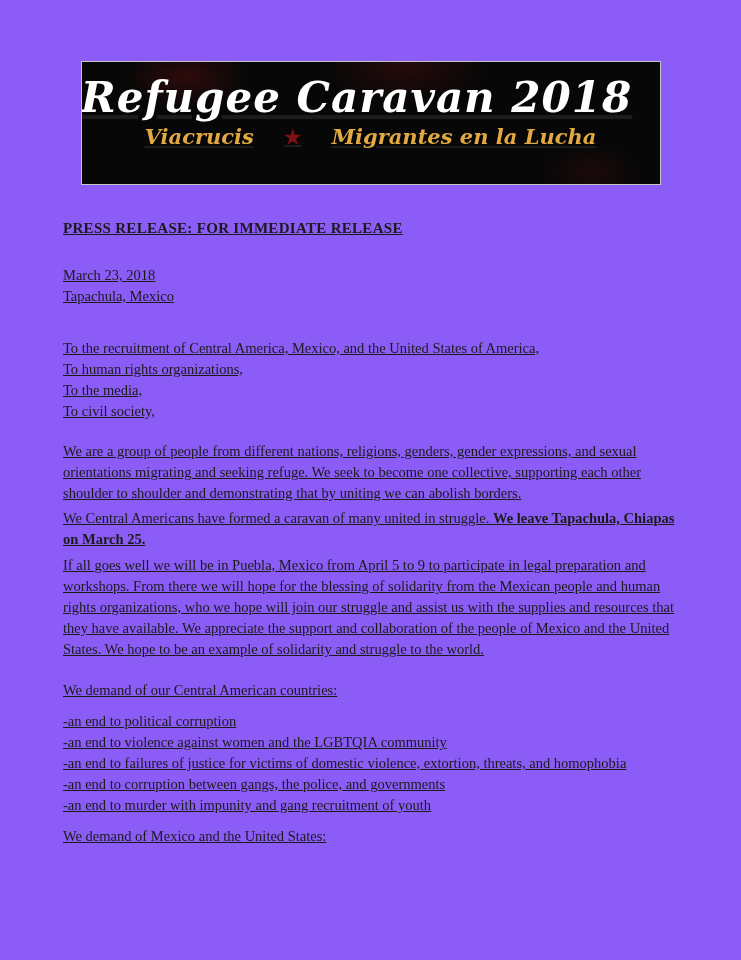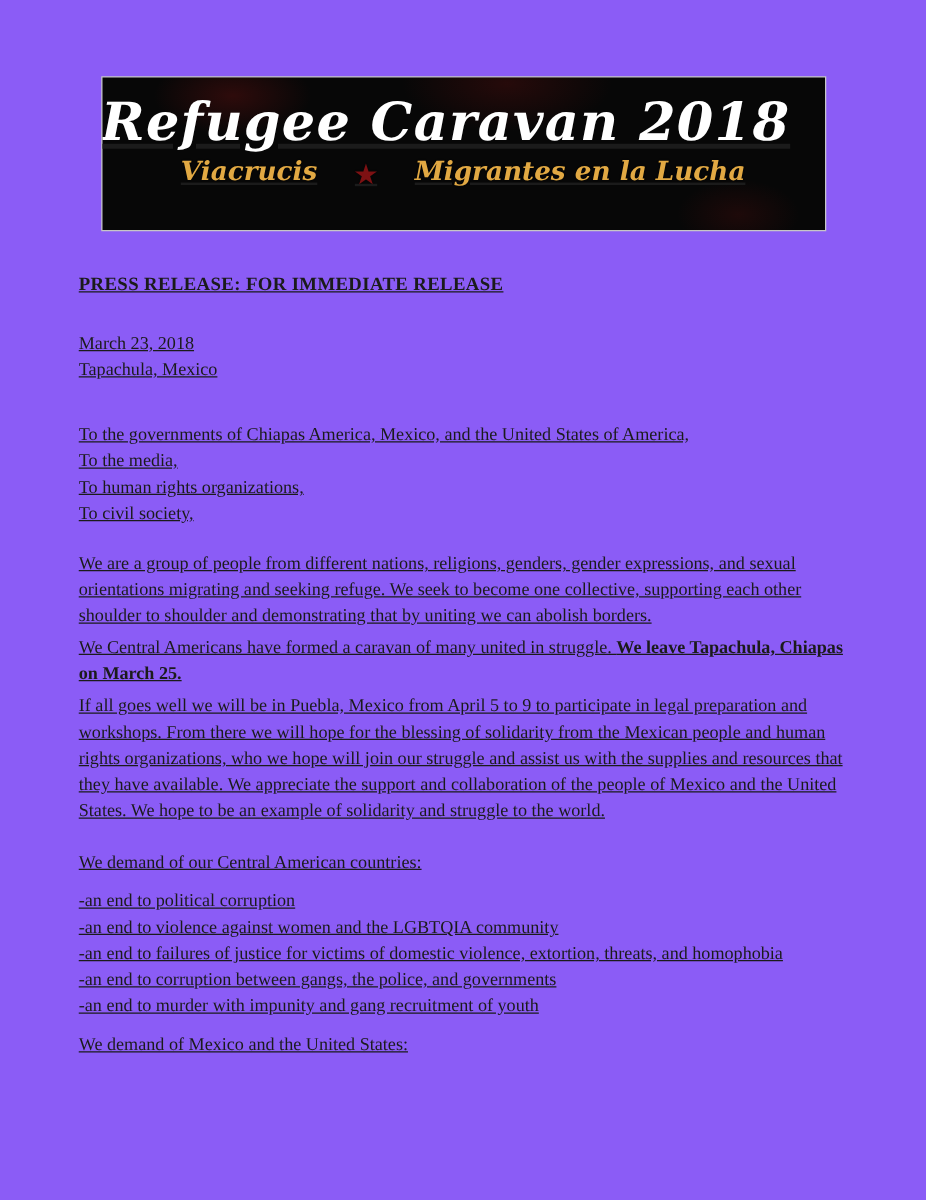--- a/index.html
+++ b/index.html
@@ -30,21 +30,21 @@
     font-style:italic; font-weight:bold;
     color:#ffffff;
     font-size:42px;
     line-height:1.1;
     padding-top:13px;
     letter-spacing:1px;
     transform:translateX(-14px);
     white-space:nowrap;
   }
   .banner-sub {
-    display:flex; justify-content:center; align-items:flex-end;
+    display:flex; justify-content:center; align-items:center;
     gap:30px;
     margin-top:3px;
     font-family:"DejaVu Serif", serif;
     font-style:italic; font-weight:bold;
     font-size:21px;
     color:#e2a943;
     text-shadow:0 0 1px rgba(0,0,0,.6);
   }
   .star { color:#7d1113; font-style:normal; font-size:20px; line-height:1; }
   
@@ -88,23 +88,23 @@
   <div class="content">
 
     <div class="press-heading">PRESS RELEASE: FOR IMMEDIATE RELEASE</div>
 
     <div class="dateline">
       <p class="line">March 23, 2018</p>
       <p class="line">Tapachula, Mexico</p>
     </div>
 
     <div class="addressees">
-      <p class="line">To the governments of Chiapas America, Mexico, and the United States of America,</p>
+      <p class="line">To the recruitment of Central America, Mexico, and the United States of America,</p>
+      <p class="line">To human rights organizations,</p>
       <p class="line">To the media,</p>
-      <p class="line">To human rights organizations,</p>
       <p class="line">To civil society,</p>
     </div>
 
     <p class="para p1">We are a group of people from different nations, religions, genders, gender expressions, and sexual orientations migrating and seeking refuge. We seek to become one collective, supporting each other shoulder to shoulder and demonstrating that by uniting we can abolish borders.</p>
 
     <p class="para p2"><span>We Central Americans have formed a caravan of many united in struggle. </span><b>We leave Tapachula, Chiapas on March 25.</b></p>
 
     <p class="para p3">If all goes well we will be in Puebla, Mexico from April 5 to 9 to participate in legal preparation and workshops. From there we will hope for the blessing of solidarity from the Mexican people and human rights organizations, who we hope will join our struggle and assist us with the supplies and resources that they have available. We appreciate the support and collaboration of the people of Mexico and the United States. We hope to be an example of solidarity and struggle to the world.</p>
 
     <p class="para section-heading">We demand of our Central American countries:</p>

